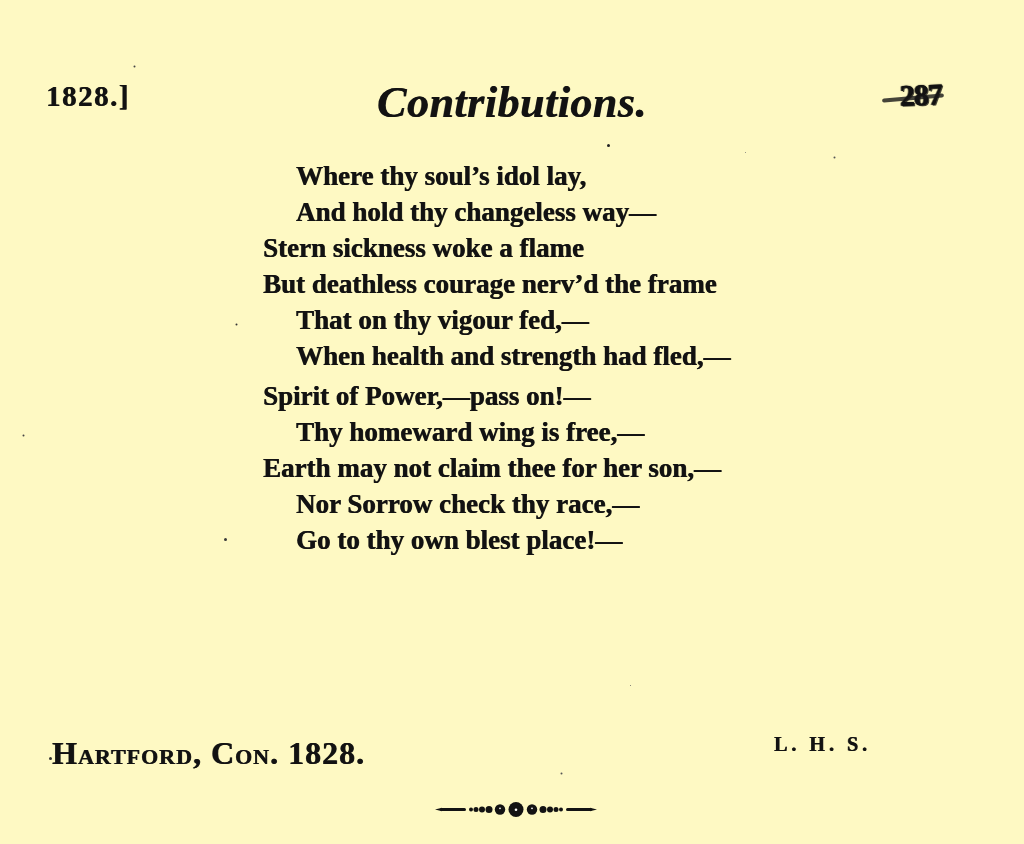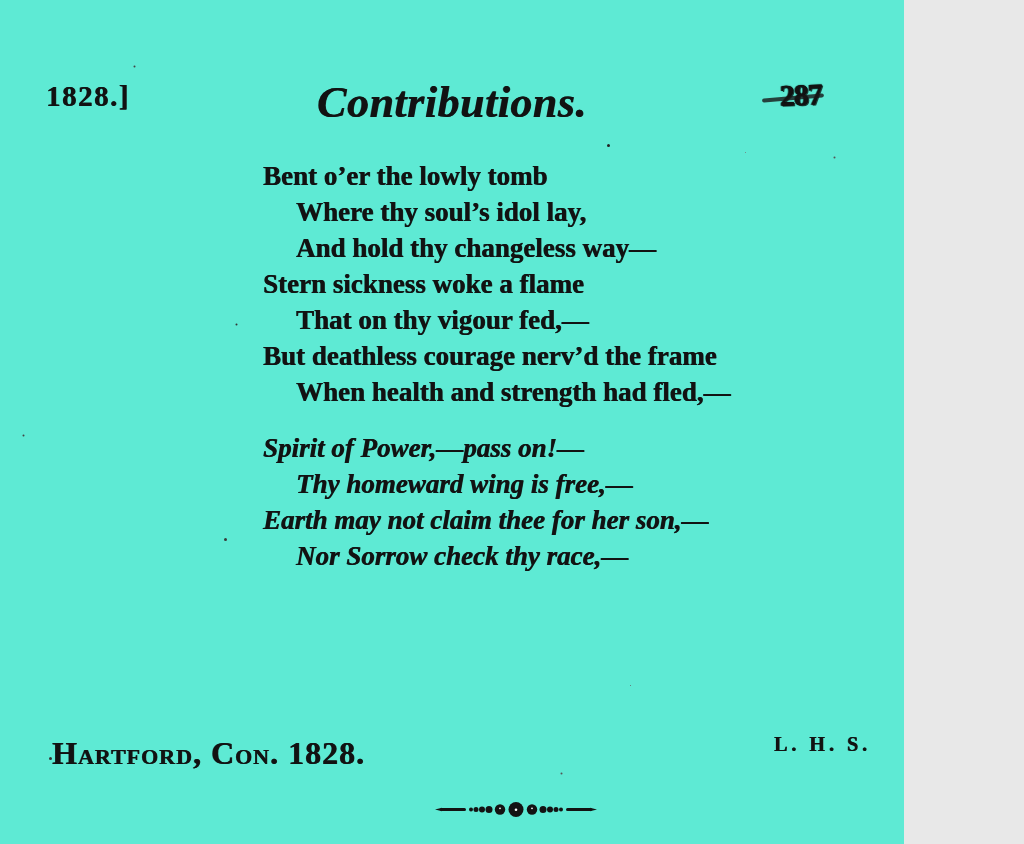--- a/index.html
+++ b/index.html
@@ -1,20 +1,20 @@
 <!DOCTYPE html>
 <html><head>
 <meta charset="utf-8">
 <style>
   html, body { margin: 0; padding: 0; background: #e8e8e8; }
   .page {
     position: relative;
-    width: 904px;
+    width: 1024px;
     height: 844px;
-    background: #5eead4;
+    background: #fef9c3;
     overflow: hidden;
     font-family: "Liberation Serif", serif;
     color: #121212;
   }
   .ink {
     font-weight: 700;
     text-shadow: 0.5px 0 0 rgba(10,10,10,0.8), -0.3px 0 0 rgba(10,10,10,0.45);
   }
   
   .header-year {
@@ -38,21 +38,21 @@
     border-radius: 2px;
     transform: rotate(-5deg);
     opacity: 0.8;
   }
   
   .poem {
     position: absolute; left: 263px; top: 158px;
     font-size: 27px; line-height: 36px;
     white-space: nowrap;
   }
-  .stanza-2 { margin-top: 20px; font-style: italic; }
+  .stanza-2 { margin-top: 4px; }
   .line.indent { padding-left: 33px; }
   
   .footer-place {
     position: absolute; left: 52px; top: 735px;
     font-size: 32px; font-variant: small-caps; letter-spacing: 1px;
   }
   .footer-sig {
     position: absolute; left: 774px; top: 733px;
     font-size: 20px; letter-spacing: 4px;
   }
@@ -86,33 +86,33 @@
 
   <div class="header">
     <span class="header-year ink">1828.]</span>
     <div class="header-title ink">Contributions.</div>
     <span class="header-pagenum ink">287</span>
     <div class="ink-smudge"></div>
   </div>
 
   <div class="poem ink">
     <div class="stanza stanza-1">
-      <div class="line">Bent o’er the lowly tomb</div>
       <div class="line indent">Where thy soul’s idol lay,</div>
       <div class="line indent">And hold thy changeless way—</div>
       <div class="line">Stern sickness woke a flame</div>
+      <div class="line">But deathless courage nerv’d the frame</div>
       <div class="line indent">That on thy vigour fed,—</div>
-      <div class="line">But deathless courage nerv’d the frame</div>
       <div class="line indent">When health and strength had fled,—</div>
     </div>
     <div class="stanza stanza-2">
       <div class="line">Spirit of Power,—pass on!—</div>
       <div class="line indent">Thy homeward wing is free,—</div>
       <div class="line">Earth may not claim thee for her son,—</div>
       <div class="line indent">Nor Sorrow check thy race,—</div>
+      <div class="line indent">Go to thy own blest place!—</div>
     </div>
   </div>
 
   <div class="footer-place ink">Hartford, Con. 1828.</div>
   <div class="footer-sig ink">L. H. S.</div>
 
   <svg class="ornament" width="164" height="22" viewBox="0 0 164 22" aria-hidden="true">
     <g fill="currentColor">
 
       <polygon points="1,10.5 8,8.8 8,12.2"></polygon>

